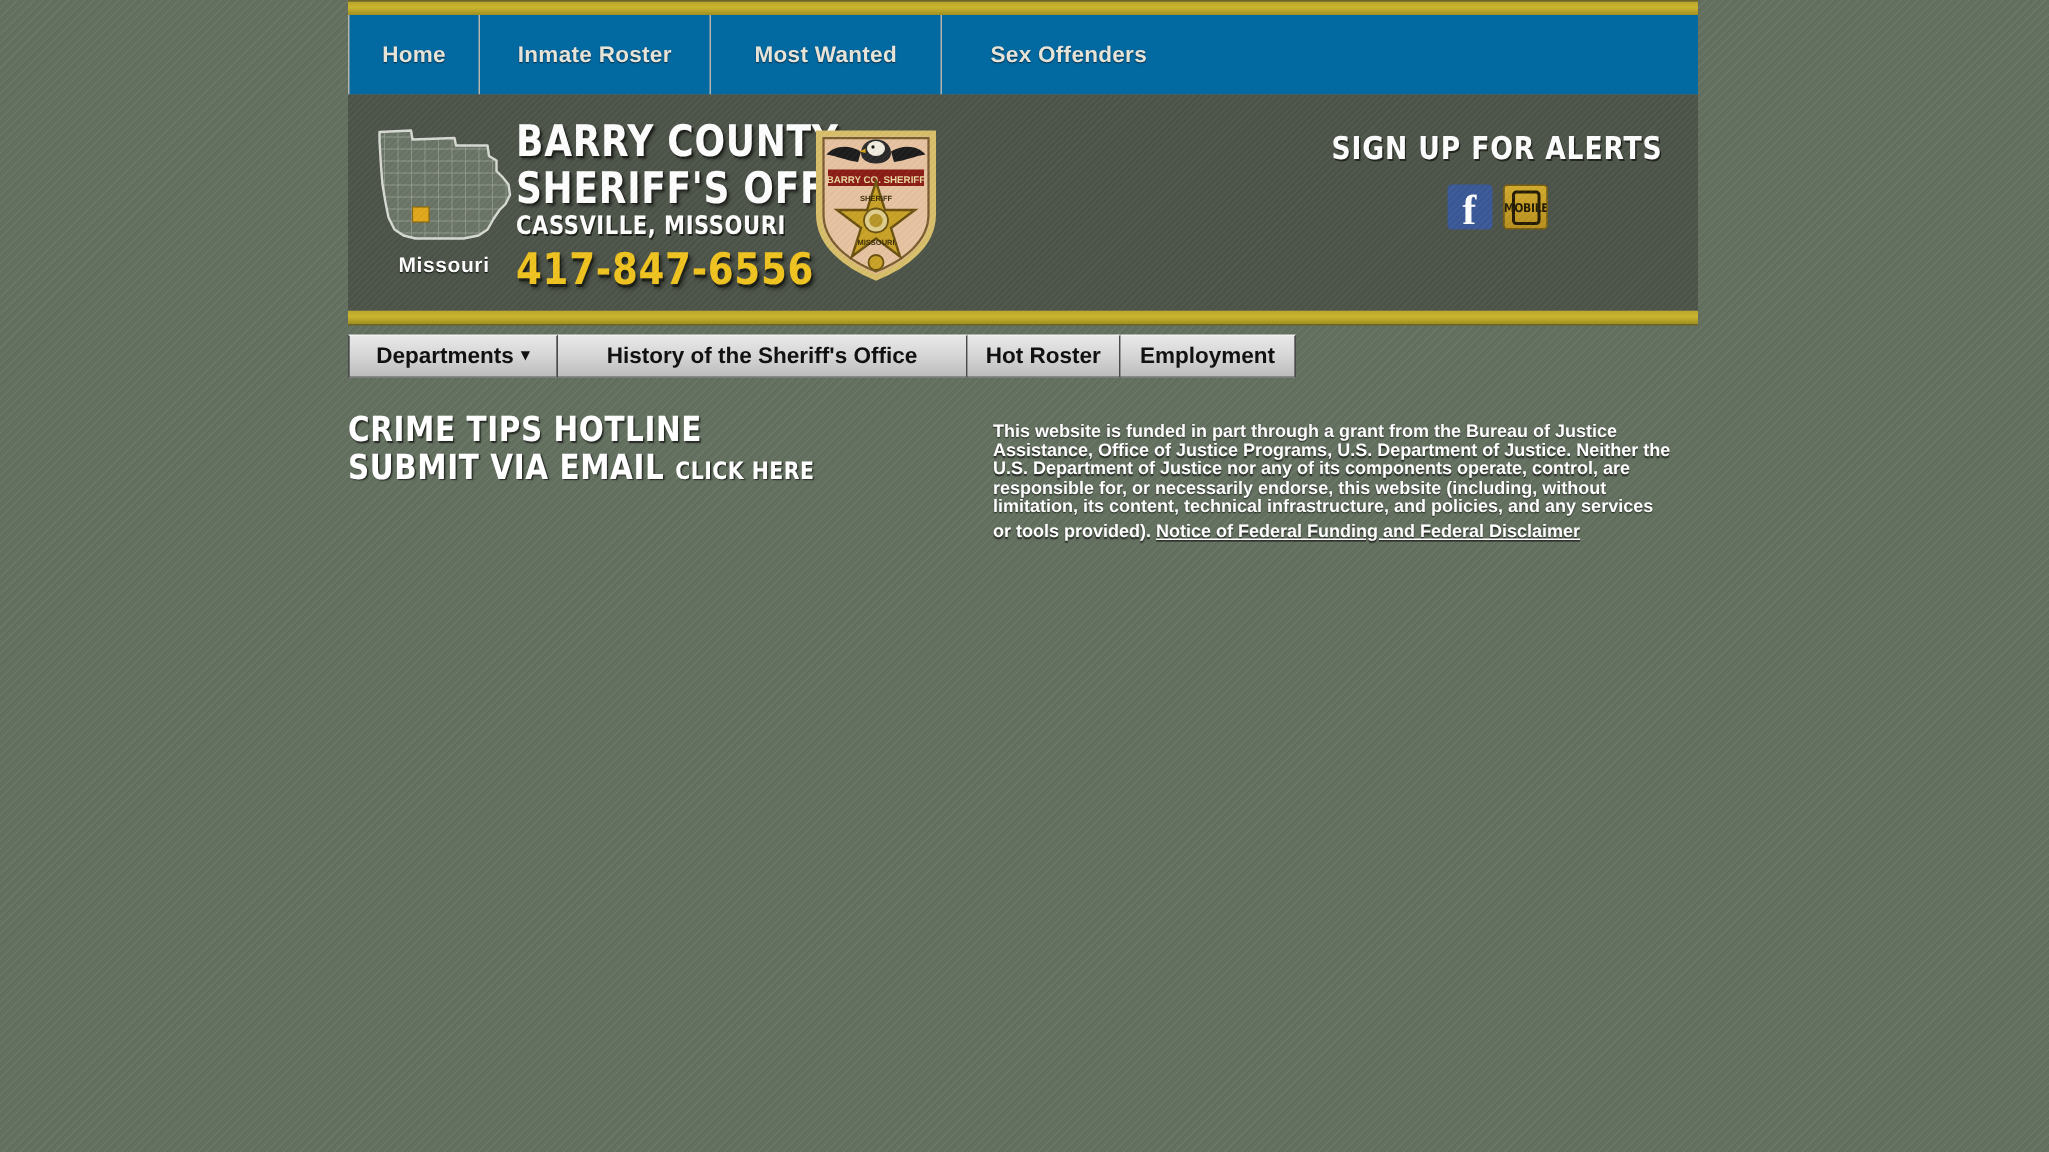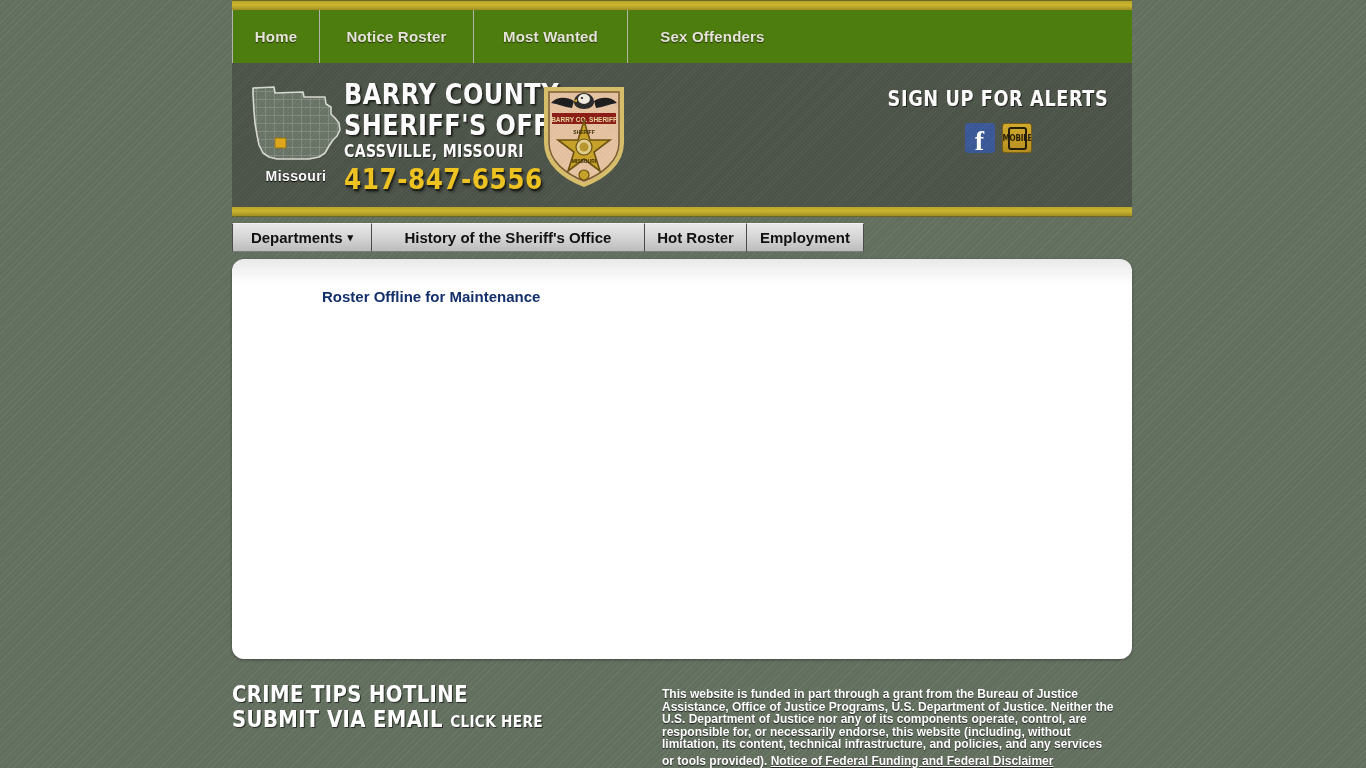--- a/index.html
+++ b/index.html
@@ -36,21 +36,21 @@
   .gold-bar {
     height: 9px;
     background: linear-gradient(to bottom, #b9a52a 0%, #cbb52f 45%, #9f8e22 100%);
     border-top: 1px solid #6d6524;
   }
 
   
   .topnav {
     display: flex;
     height: 53px;
-    background: #4d7c0f;
+    background: #0369a1;
     align-items: stretch;
   }
   .topnav .navcell {
     flex: 0 0 auto;
     display: flex;
     align-items: center;
     justify-content: center;
     color: #e6e3d9;
     font-size: 15px;
     font-weight: bold;
@@ -369,21 +369,21 @@
 
 <div id="page">
 
   <div class="gold-bar"></div>
 
   <nav class="topnav">
     <div class="navcell nav-w-home">
         <span>Home</span>
       </div>
     <div class="navcell nav-w-roster">
-        <span>Notice Roster</span>
+        <span>Inmate Roster</span>
       </div>
     <div class="navcell nav-w-wanted">
         <span>Most Wanted</span>
       </div>
     <div class="navcell nav-w-sex">
         <span>Sex Offenders</span>
       </div>
   </nav>
 
   <header class="header-band">
@@ -477,23 +477,20 @@
         <span>History of the Sheriff's Office</span>
       </div>
     <div class="subcell sub-w-hot">
         <span>Hot Roster</span>
       </div>
     <div class="subcell sub-w-emp">
         <span>Employment</span>
       </div>
   </nav>
 
-  <main class="content-card">
-    <div class="roster-msg">Roster Offline for Maintenance</div>
-  </main>
 
   <footer class="footer">
     <div class="tips">
       <div class="tips-l1">CRIME TIPS HOTLINE</div>
       <div class="tips-l2">
         <span>SUBMIT VIA EMAIL</span>
         <span class="tips-click">CLICK HERE</span>
       </div>
     </div>
 

